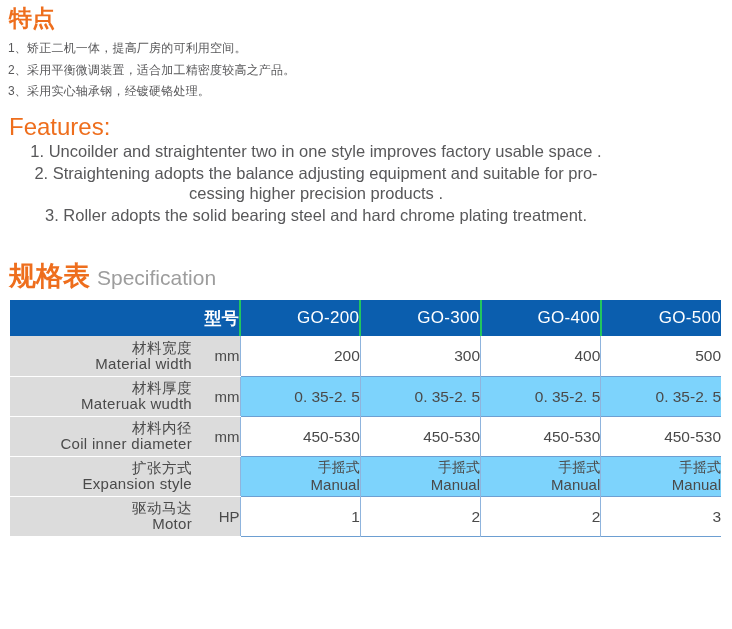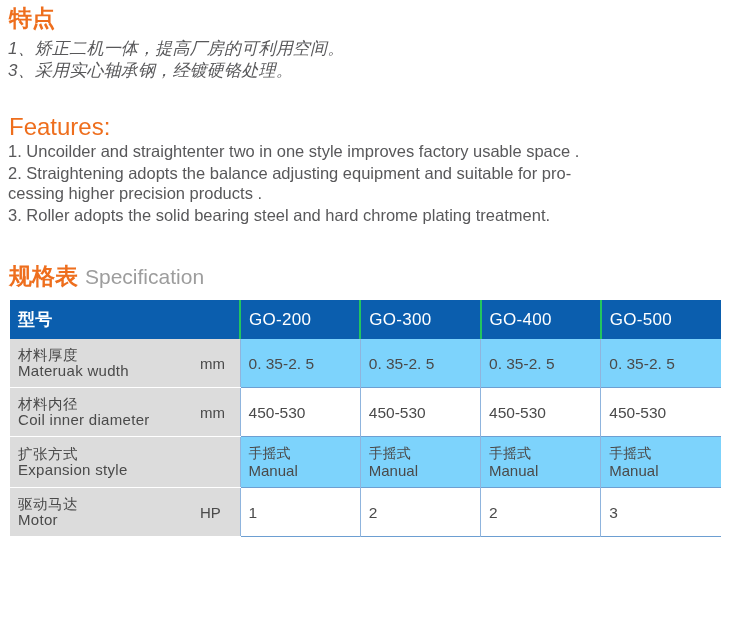--- a/index.html
+++ b/index.html
@@ -42,52 +42,52 @@
 
   
   #spec-title {
     position: absolute;
     left: 9px;
     top: 262px;
     line-height: 28px;
     white-space: nowrap;
   }
   #spec-title .cn {
-    font-size: 23px;
+    font-size: 27px;
     font-weight: bold;
     color: #ee6e1d;
   }
   #spec-title .en {
     font-size: 21px;
     font-weight: normal;
     color: #9d9d9d;
     margin-left: 7px;
   }
 
   
   .cn-list {
     position: absolute;
     left: 8px;
     top: 38px;
     width: 700px;
   }
   .cn-list .line {
-    font-size: 17px;
+    font-size: 12px;
     color: #58585a;
     line-height: 21.5px;
     white-space: nowrap;
     letter-spacing: 0.2px;
-    font-style: italic;
   }
 
   .en-list {
     position: absolute;
     left: 8px;
     top: 141px;
     width: 616px;
+    text-align: center;
   }
   .en-list .item {
     font-size: 16.5px;
     color: #58585a;
     line-height: 20.5px;
     margin-bottom: 1px;
   }
 
   
   .spec-table {
@@ -97,24 +97,24 @@
     width: 711px;
     border-collapse: collapse;
     table-layout: fixed;
   }
   .spec-table col.c-label { width: 182px; }
   .spec-table col.c-unit  { width: 48px;  }
   .spec-table col.c-data  { width: 120.25px; }
 
   .spec-table th,
   .spec-table td {
-    padding: 8px;
+    padding: 0;
     margin: 0;
     vertical-align: middle;
-    text-align: left;
+    text-align: right;
   }
 
   
   .spec-table thead tr { height: 36px; }
   .spec-table thead th {
     background: #0b5eae;
     color: #ffffff;
     font-size: 17px;
     font-weight: normal;
     letter-spacing: 0.3px;
@@ -184,20 +184,21 @@
 </style>
 </head>
 <body>
 
 <div class="page">
 
   <div class="heading-cn" id="points-title">特点</div>
 
   <div class="cn-list">
     <div class="line">1、矫正二机一体，提高厂房的可利用空间。</div>
+    <div class="line">2、采用平衡微调装置，适合加工精密度较高之产品。</div>
     <div class="line">3、采用实心轴承钢，经镀硬铬处理。</div>
   </div>
 
   <div class="heading-en" id="features-title">Features:</div>
 
   <div class="en-list">
     <div class="item">1.  Uncoilder and straightenter two in one style improves factory usable space .</div>
     <div class="item">2.  Straightening adopts the balance adjusting equipment and suitable for pro-cessing higher precision products .</div>
     <div class="item">3.  Roller adopts the solid bearing steel and hard chrome plating treatment.</div>
   </div>
@@ -218,20 +219,31 @@
     <thead>
       <tr>
         <th class="model-head" colspan="2">型号</th>
         <th class="col-div">GO-200</th>
         <th class="col-div">GO-300</th>
         <th class="col-div">GO-400</th>
         <th class="col-div">GO-500</th>
       </tr>
     </thead>
     <tbody id="spec-body">
+        <tr>
+          <td class="cell-label">
+            <span class="cn">材料宽度</span>
+            <span class="en">Material  width</span>
+          </td>
+          <td class="cell-unit">mm</td>
+          <td class="cell-data">200</td>
+          <td class="cell-data">300</td>
+          <td class="cell-data">400</td>
+          <td class="cell-data">500</td>
+        </tr>
         <tr class="alt">
           <td class="cell-label">
             <span class="cn">材料厚度</span>
             <span class="en">Materuak  wudth</span>
           </td>
           <td class="cell-unit">mm</td>
           <td class="cell-data">0. 35-2. 5</td>
           <td class="cell-data">0. 35-2. 5</td>
           <td class="cell-data">0. 35-2. 5</td>
           <td class="cell-data">0. 35-2. 5</td>

